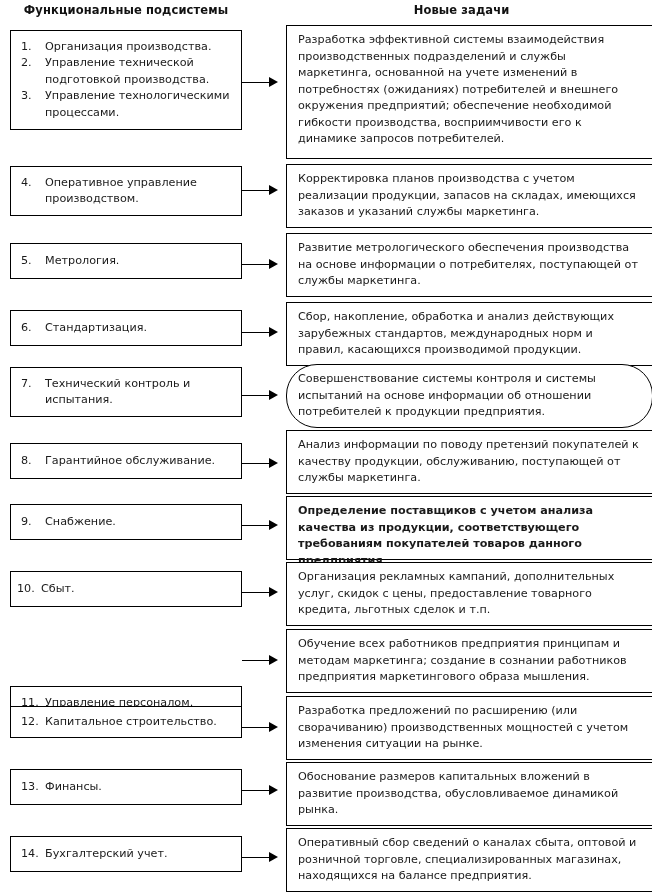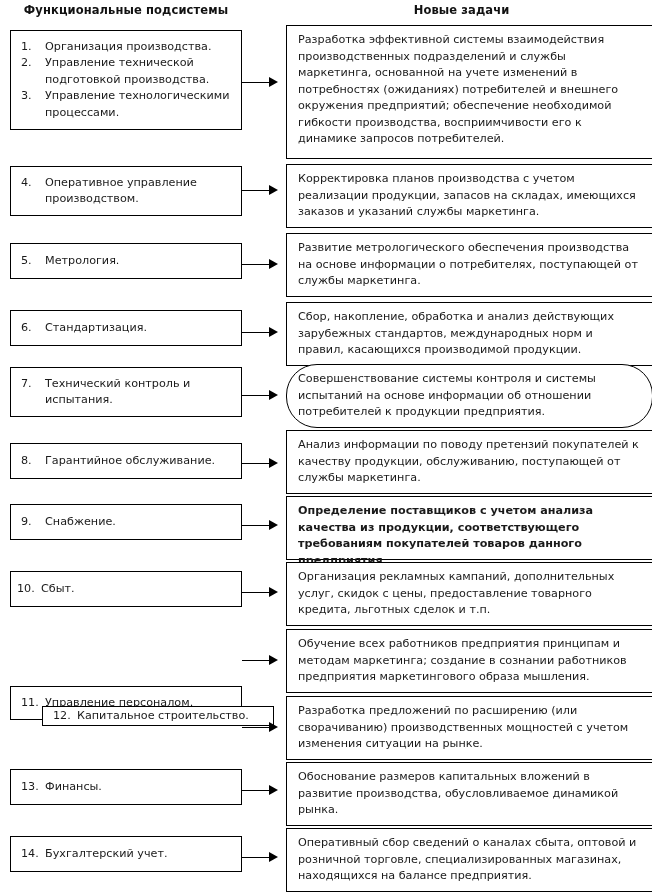--- a/index.html
+++ b/index.html
@@ -253,21 +253,21 @@
         </div>
         <div class="arrow" style="top: 655px;">
           <span class="shaft"></span>
           <span class="head"></span>
         </div>
         <div class="box task" style="top: 629px; height: 64px;">
           <p class="task-text">Обучение всех работников предприятия принципам и методам маркетинга; создание в сознании работников предприятия маркетингового образа мышления.</p>
         </div>
       </div>
       <div class="row">
-        <div class="box subsystem" style="top: 706px; height: 20px; margin-left: 32px;">
+        <div class="box subsystem" style="top: 706px; height: 32px;">
           <ul class="subsystem-list">
             <li class="subsystem-item"><span class="subsystem-num">12.</span><span class="subsystem-label">Капитальное строительство.</span></li>
           </ul>
         </div>
         <div class="arrow" style="top: 722px;">
           <span class="shaft"></span>
           <span class="head"></span>
         </div>
         <div class="box task" style="top: 696px; height: 64px;">
           <p class="task-text">Разработка предложений по расширению (или сворачиванию) производственных мощностей с учетом изменения ситуации на рынке.</p>

